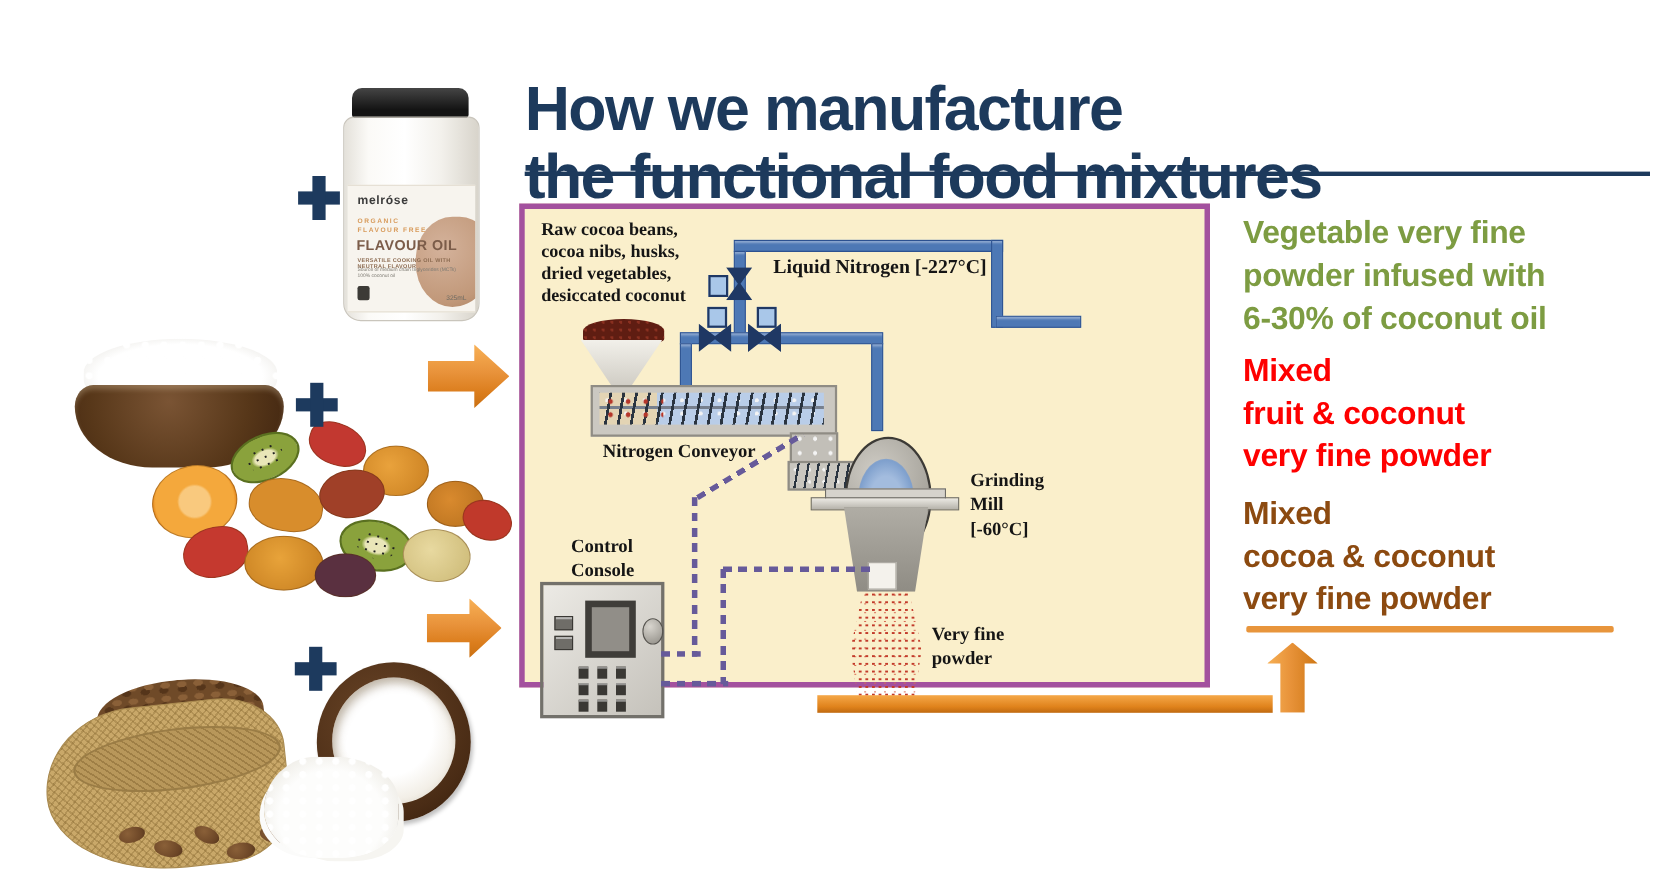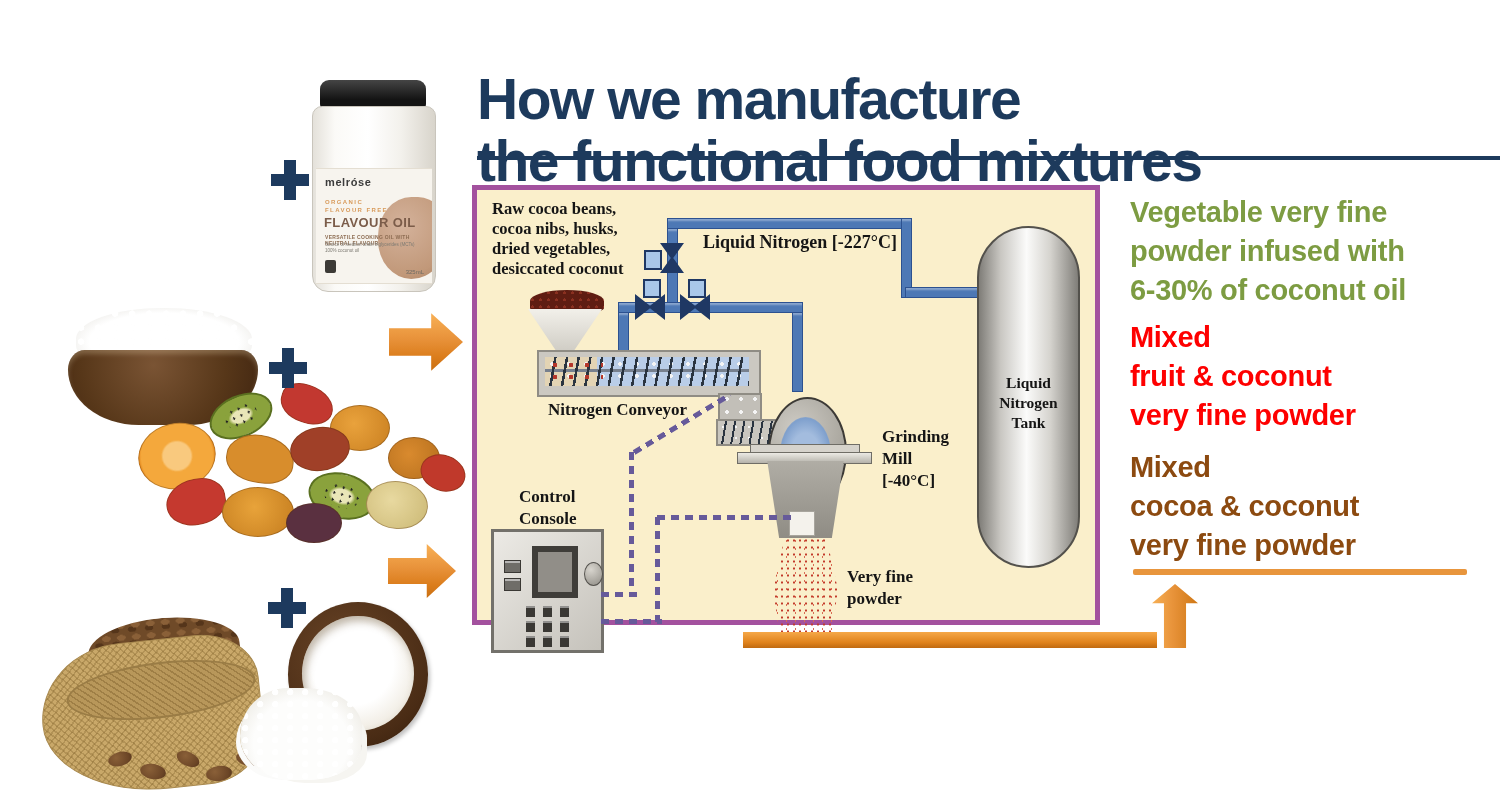--- a/index.html
+++ b/index.html
@@ -286,21 +286,21 @@
   <div class="abs panel">
 
     <div class="dlabel ml" style="left:15px;top:9px;width:180px;font-size:16.5px;line-height:20px;">Raw cocoa beans,
 cocoa nibs, husks,
 dried vegetables,
 desiccated coconut</div>
     <div class="dlabel" style="left:226px;top:42px;font-size:18px;">Liquid Nitrogen [-227°C]</div>
     <div class="dlabel" style="left:71px;top:210px;font-size:17px;">Nitrogen Conveyor</div>
     <div class="dlabel ml" style="left:405px;top:236px;font-size:17px;line-height:22px;">Grinding
 Mill
-[-40°C]</div>
+[-60°C]</div>
     <div class="dlabel ml" style="left:42px;top:296px;font-size:17px;line-height:22px;">Control
 Console</div>
     <div class="dlabel ml" style="left:370px;top:376px;font-size:17px;line-height:22px;">Very fine
 powder</div>
 
     <div class="pipe" style="left:190px;top:28px;width:245px;height:11px;"></div>
     <div class="pipe" style="left:424px;top:28px;width:11px;height:80px;"></div>
     <div class="pipe" style="left:428px;top:97px;width:78px;height:11px;"></div>
     <div class="pipe" style="left:190px;top:38px;width:11px;height:75px;"></div>
     <div class="pipe" style="left:141px;top:112px;width:185px;height:11px;"></div>
@@ -323,25 +323,20 @@
     <div class="abs chute"></div>
     <div class="abs miniscrew"></div>
     <div class="abs mill-dome"></div>
     <div class="abs mill-blue"></div>
     <div class="abs flange-top"></div>
     <div class="abs flange-main"></div>
     <div class="abs mill-cone"></div>
     <div class="abs mill-port"></div>
     <div class="abs powder"></div>
 
-    <div class="abs tank">
-      <div class="dlabel ml" style="left:0;top:145px;width:100%;font-size:15.5px;line-height:20px;text-align:center;">Liquid
-Nitrogen
-Tank</div>
-    </div>
 
     <div class="abs console">
       <div class="abs c-screen"></div>
       <div class="abs c-btn" style="left:10px;top:28px;"></div>
       <div class="abs c-btn" style="left:10px;top:46px;"></div>
       <div class="abs c-knob"></div>
       <div class="abs c-keypad">
         <div class="c-key"></div>
           <div class="c-key"></div>
           <div class="c-key"></div>

